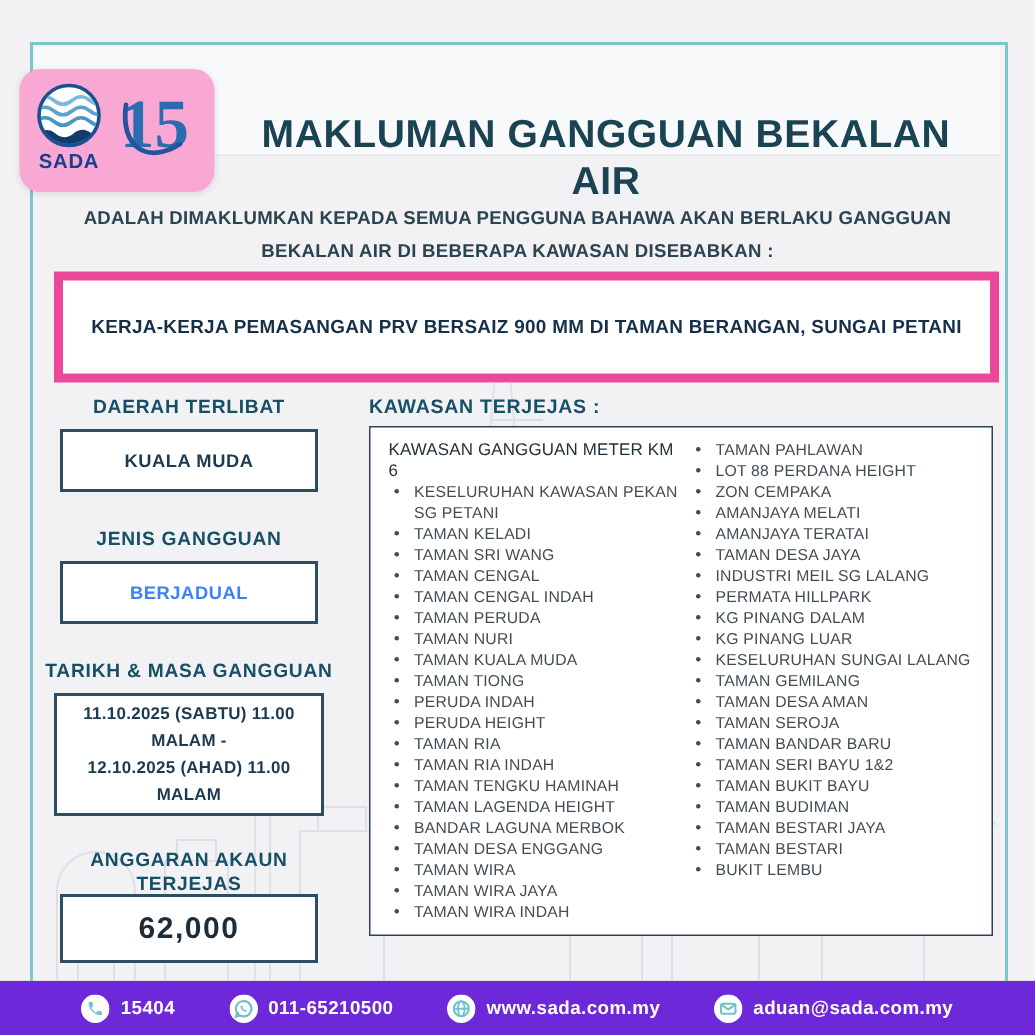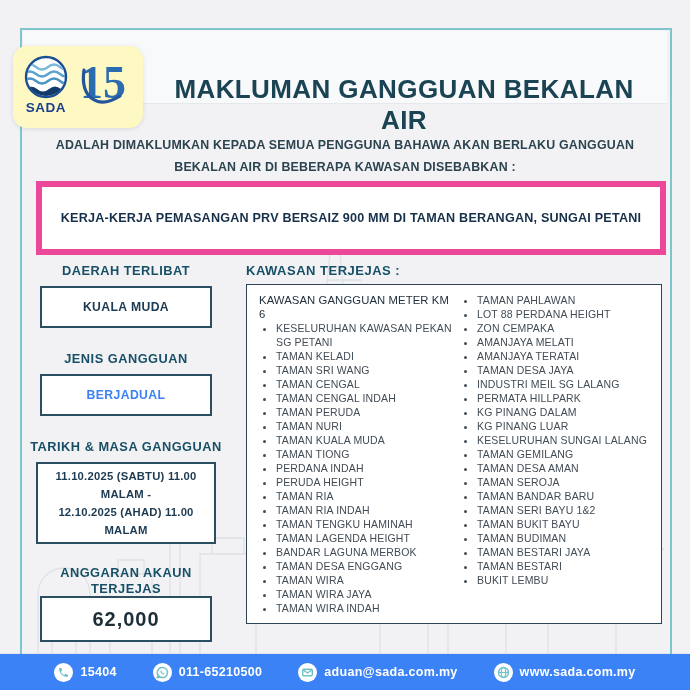--- a/index.html
+++ b/index.html
@@ -9,21 +9,21 @@
     font-family:"Liberation Sans",sans-serif;
     color:#1a4353;
   }
   
   .watermark{position:absolute;left:0;top:210px;width:690px;height:445px;z-index:0;}
   
   .frame{position:absolute;left:20px;top:28px;width:648px;height:627px;border:2px solid #7fc6cc;z-index:1;}
   .header-band{position:absolute;left:23px;top:31px;width:644px;height:72px;background:rgba(250,251,252,.75);border-bottom:1px solid #e6e8ea;z-index:1;}
   
   .logo-card{
-    position:absolute;left:13px;top:46px;width:130px;height:82px;background:#fef9c3;
+    position:absolute;left:13px;top:46px;width:130px;height:82px;background:#f9a8d4;
     border-radius:14px;box-shadow:0 1px 5px rgba(0,0,0,.10);z-index:3;
     display:flex;align-items:center;justify-content:center;
   }
   .page-title{
     position:absolute;left:150px;top:74px;width:508px;text-align:center;z-index:2;
     font-size:26px;font-weight:bold;letter-spacing:.4px;color:#1a4353;
   }
   .intro{
     position:absolute;left:40px;top:134px;width:610px;text-align:center;z-index:2;
     font-size:12.4px;font-weight:bold;color:#2c4350;line-height:1.8;letter-spacing:.2px;
@@ -58,21 +58,21 @@
     padding:8px 8px 8px 12px;display:grid;grid-template-columns:1fr 1fr;column-gap:8px;
   }
   .group-title{font-size:11.3px;font-weight:normal;color:#22313c;line-height:14px;letter-spacing:.1px;}
   ul.klist{margin:0;padding:0 0 0 17px;list-style:disc;}
   ul.klist li{font-size:10.5px;color:#424c55;line-height:14px;letter-spacing:.15px;}
   .closing{
     position:absolute;left:0;top:622px;width:690px;text-align:center;z-index:2;
     font-size:13px;font-weight:bold;color:#1a4353;letter-spacing:.4px;
   }
   .footer-bar{
-    position:absolute;left:0;bottom:0;width:690px;height:36px;background:#3b82f6;z-index:4;
+    position:absolute;left:0;bottom:0;width:690px;height:36px;background:#6d28d9;z-index:4;
     display:flex;align-items:center;justify-content:center;gap:36px;
   }
   .contact{display:flex;align-items:center;gap:7px;color:#ffffff;font-size:12.5px;font-weight:bold;letter-spacing:.3px;}
   .cicon{width:19px;height:19px;display:inline-block;}
 </style>
 </head>
 <body>
 <div class="page">
 
   <svg class="watermark" viewBox="0 0 690 445" fill="none" stroke="#dcdee4" stroke-width="1.3" opacity="0.85">
@@ -152,21 +152,21 @@
         <ul class="klist">
             <li>KESELURUHAN KAWASAN PEKAN SG PETANI</li>
             <li>TAMAN KELADI</li>
             <li>TAMAN SRI WANG</li>
             <li>TAMAN CENGAL</li>
             <li>TAMAN CENGAL INDAH</li>
             <li>TAMAN PERUDA</li>
             <li>TAMAN NURI</li>
             <li>TAMAN KUALA MUDA</li>
             <li>TAMAN TIONG</li>
-            <li>PERDANA INDAH</li>
+            <li>PERUDA INDAH</li>
             <li>PERUDA HEIGHT</li>
             <li>TAMAN RIA</li>
             <li>TAMAN RIA INDAH</li>
             <li>TAMAN TENGKU HAMINAH</li>
             <li>TAMAN LAGENDA HEIGHT</li>
             <li>BANDAR LAGUNA MERBOK</li>
             <li>TAMAN DESA ENGGANG</li>
             <li>TAMAN WIRA</li>
             <li>TAMAN WIRA JAYA</li>
             <li>TAMAN WIRA INDAH</li>
@@ -213,28 +213,28 @@
       <svg class="cicon" viewBox="0 0 19 19">
         <circle cx="9.5" cy="9.5" r="9.5" fill="#ffffff"></circle>
         <path d="M9.5 4.4 a5.1 5.1 0 1 1 -4.4 7.7 L4.3 14.7 L7 14 a5.1 5.1 0 0 1 2.5 -9.6 z" fill="none" stroke="#6fc3c8" stroke-width="1.5"></path>
         <path d="M7.6 7.4 q-.8 1.8 1.2 3.3 q1.8 1.3 2.7.5 l-.7-1.2 l-1 .3 l-1.2-1.5 l.5-.9 z" fill="#6fc3c8"></path>
       </svg>
       <span>011-65210500</span>
     </div>
     <div class="contact">
       <svg class="cicon" viewBox="0 0 19 19">
         <circle cx="9.5" cy="9.5" r="9.5" fill="#ffffff"></circle>
-        <rect x="4.7" y="6.2" width="9.6" height="6.6" rx="1.1" fill="none" stroke="#6fc3c8" stroke-width="1.4"></rect>
-        <path d="M5.2 6.9 L9.5 10 L13.8 6.9" fill="none" stroke="#6fc3c8" stroke-width="1.4"></path>
-      </svg>
-      <span>aduan@sada.com.my</span>
-    </div>
-    <div class="contact">
-      <svg class="cicon" viewBox="0 0 19 19">
-        <circle cx="9.5" cy="9.5" r="9.5" fill="#ffffff"></circle>
         <circle cx="9.5" cy="9.5" r="5" fill="none" stroke="#6fc3c8" stroke-width="1.4"></circle>
         <ellipse cx="9.5" cy="9.5" rx="2.2" ry="5" fill="none" stroke="#6fc3c8" stroke-width="1.2"></ellipse>
         <path d="M4.5 9.5 h10" stroke="#6fc3c8" stroke-width="1.2"></path>
       </svg>
       <span>www.sada.com.my</span>
     </div>
+    <div class="contact">
+      <svg class="cicon" viewBox="0 0 19 19">
+        <circle cx="9.5" cy="9.5" r="9.5" fill="#ffffff"></circle>
+        <rect x="4.7" y="6.2" width="9.6" height="6.6" rx="1.1" fill="none" stroke="#6fc3c8" stroke-width="1.4"></rect>
+        <path d="M5.2 6.9 L9.5 10 L13.8 6.9" fill="none" stroke="#6fc3c8" stroke-width="1.4"></path>
+      </svg>
+      <span>aduan@sada.com.my</span>
+    </div>
   </div>
 </div>
 
 </body></html>

